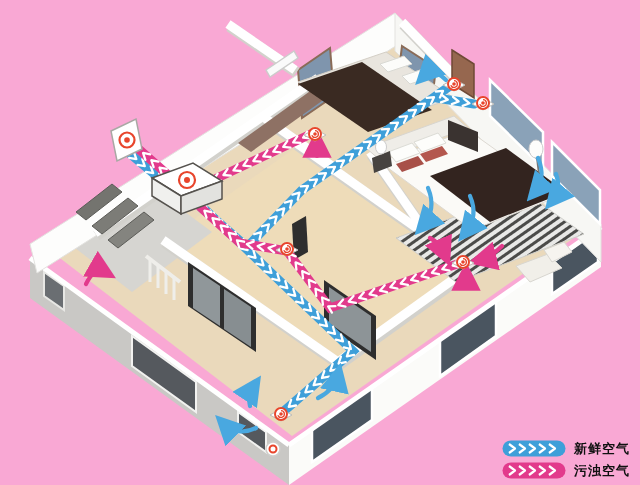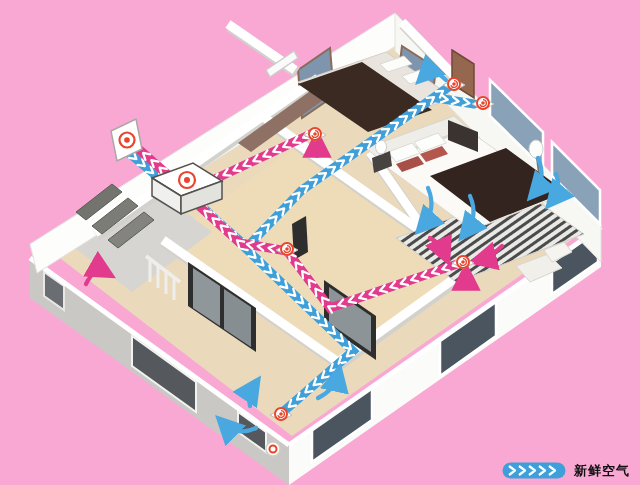--- a/index.html
+++ b/index.html
@@ -326,15 +326,22 @@
 </svg>
 
 <div class="legend">
   <div class="legend-row">
     <svg width="64" height="17">
       <rect x="0.5" y="0.5" width="63" height="16" rx="8.5" fill="#3e9fd9"></rect>
       <path class="legend-chev" d="M7,4 L13,8.5 L7,13 M17,4 L23,8.5 L17,13 M27,4 L33,8.5 L27,13 M37,4 L43,8.5 L37,13 M47,4 L53,8.5 L47,13"></path>
     </svg>
     <span class="legend-label">新鲜空气</span>
   </div>
+  <div class="legend-row">
+    <svg width="64" height="17">
+      <rect x="0.5" y="0.5" width="63" height="16" rx="8.5" fill="#e23a8c"></rect>
+      <path class="legend-chev" d="M7,4 L13,8.5 L7,13 M17,4 L23,8.5 L17,13 M27,4 L33,8.5 L27,13 M37,4 L43,8.5 L37,13 M47,4 L53,8.5 L47,13"></path>
+    </svg>
+    <span class="legend-label">污浊空气</span>
+  </div>
 </div>
 
 </div>
 
 </body></html>

